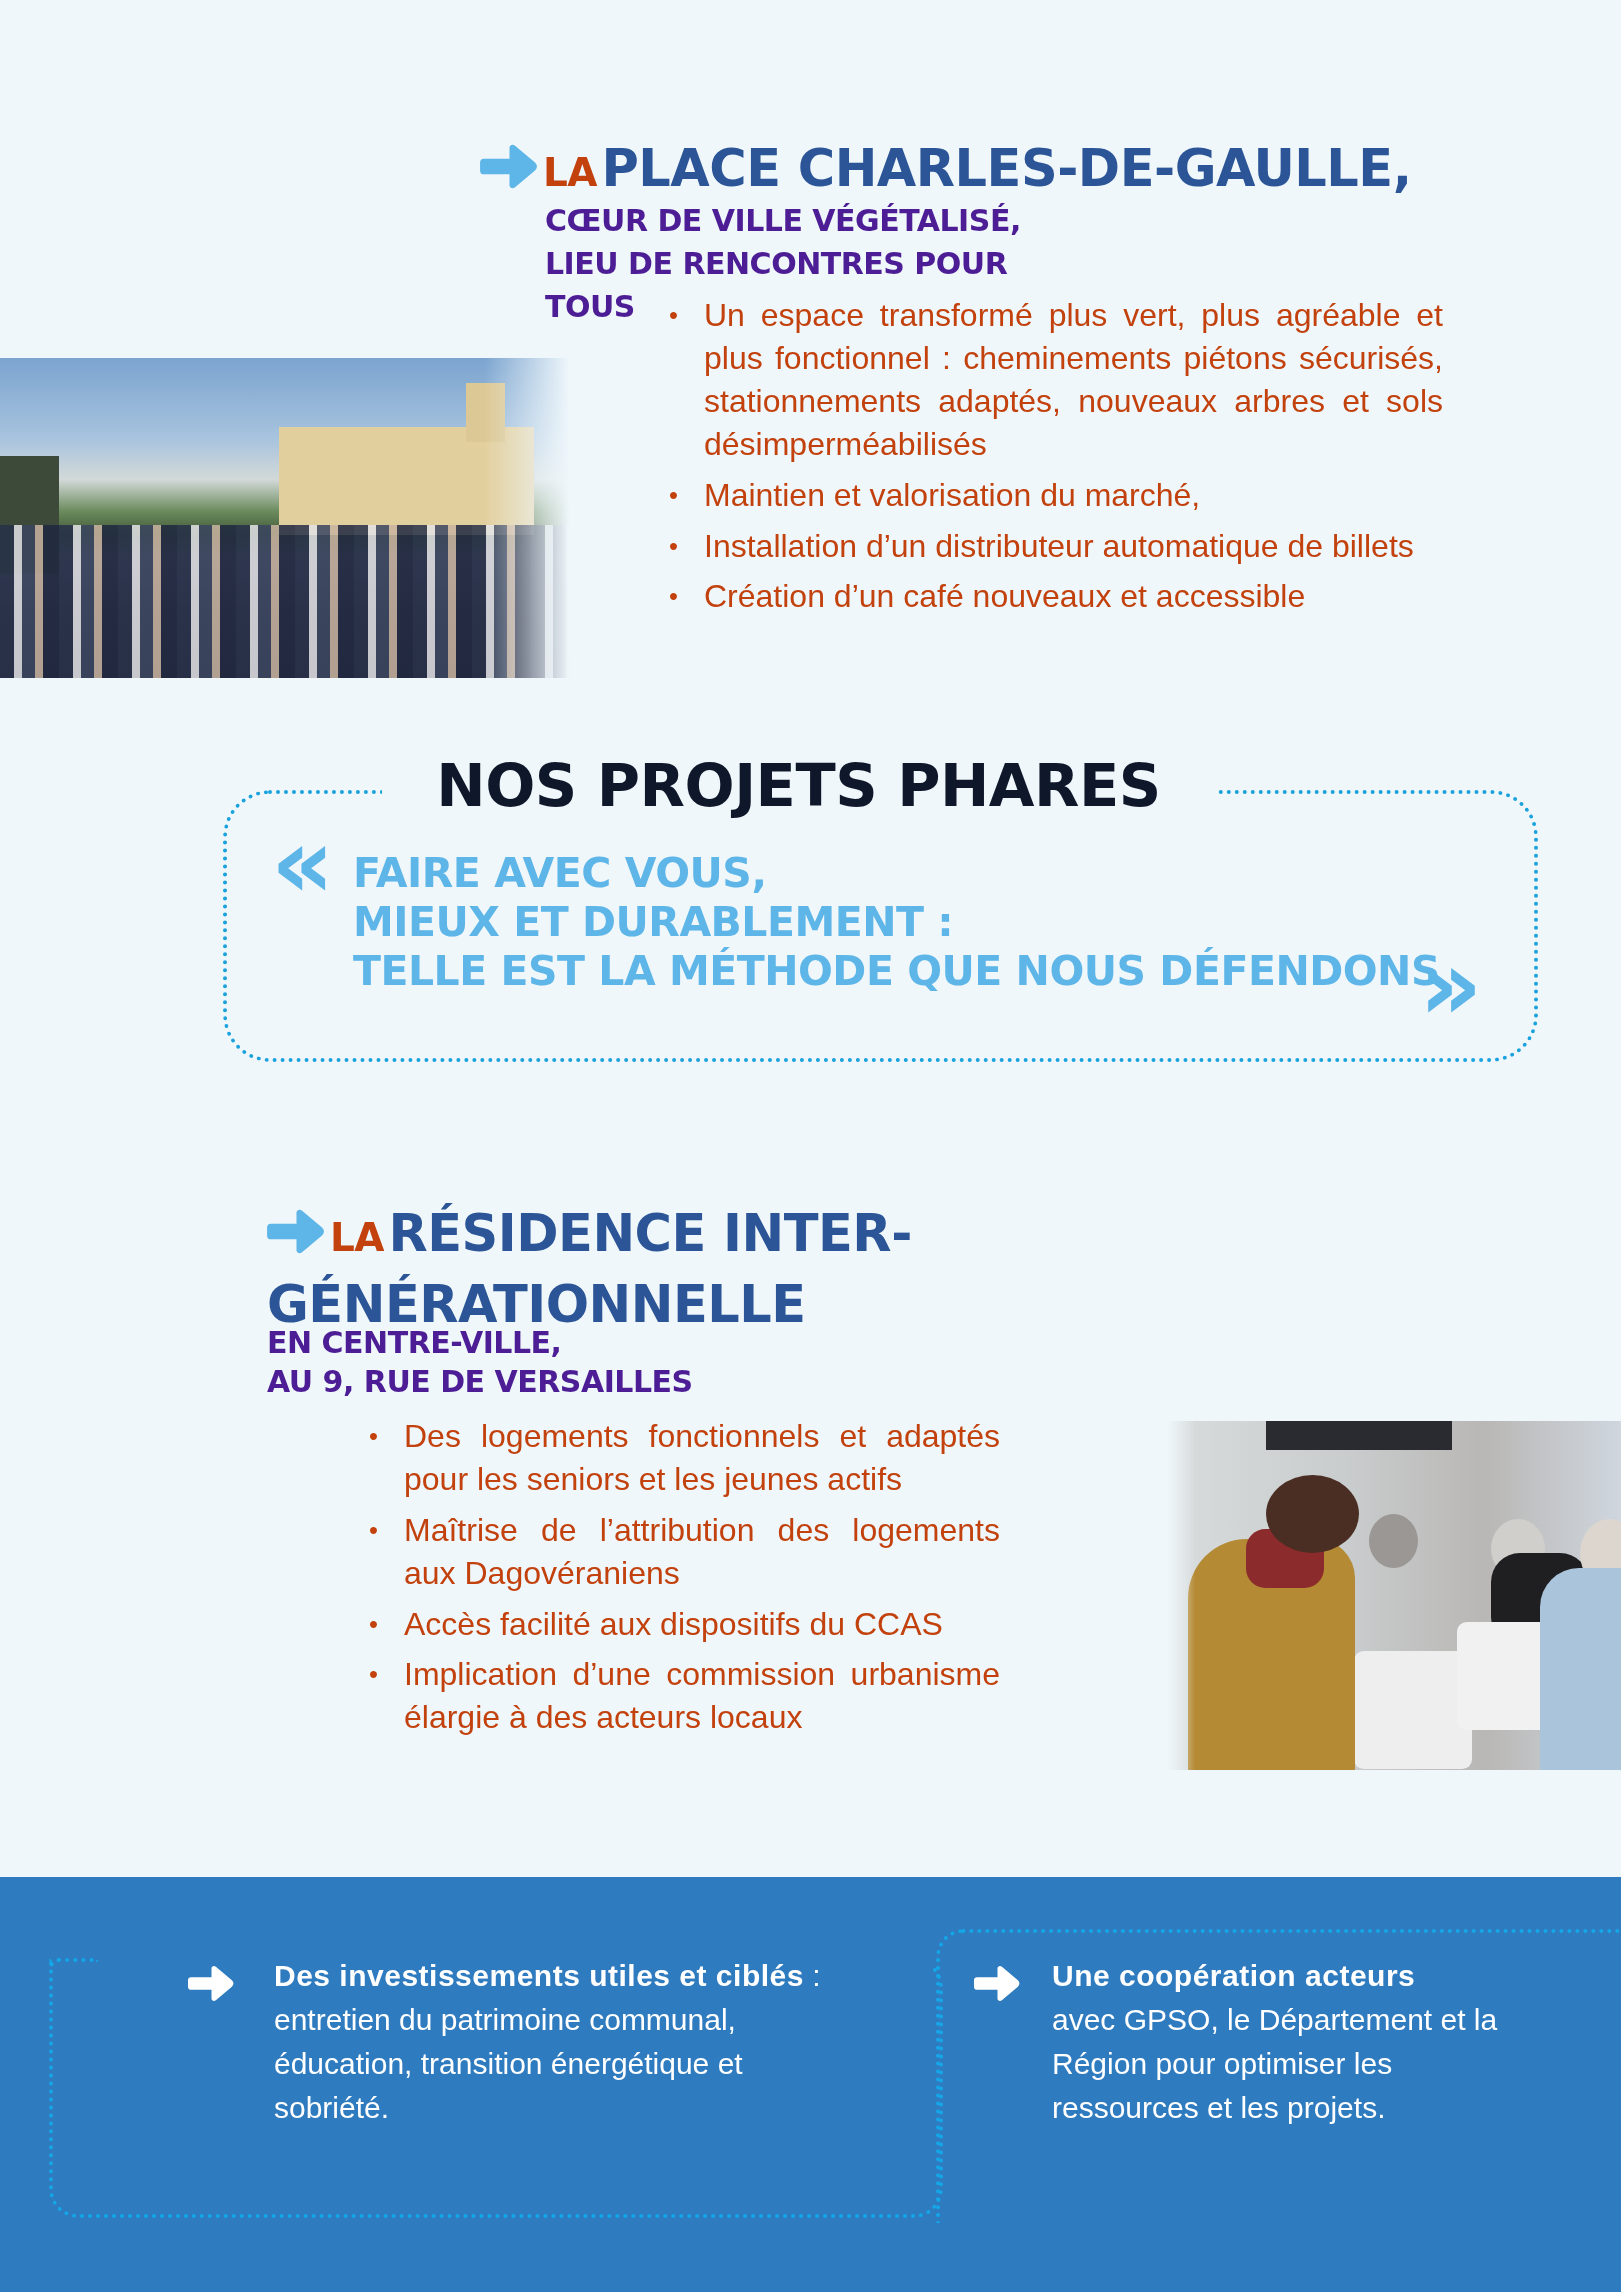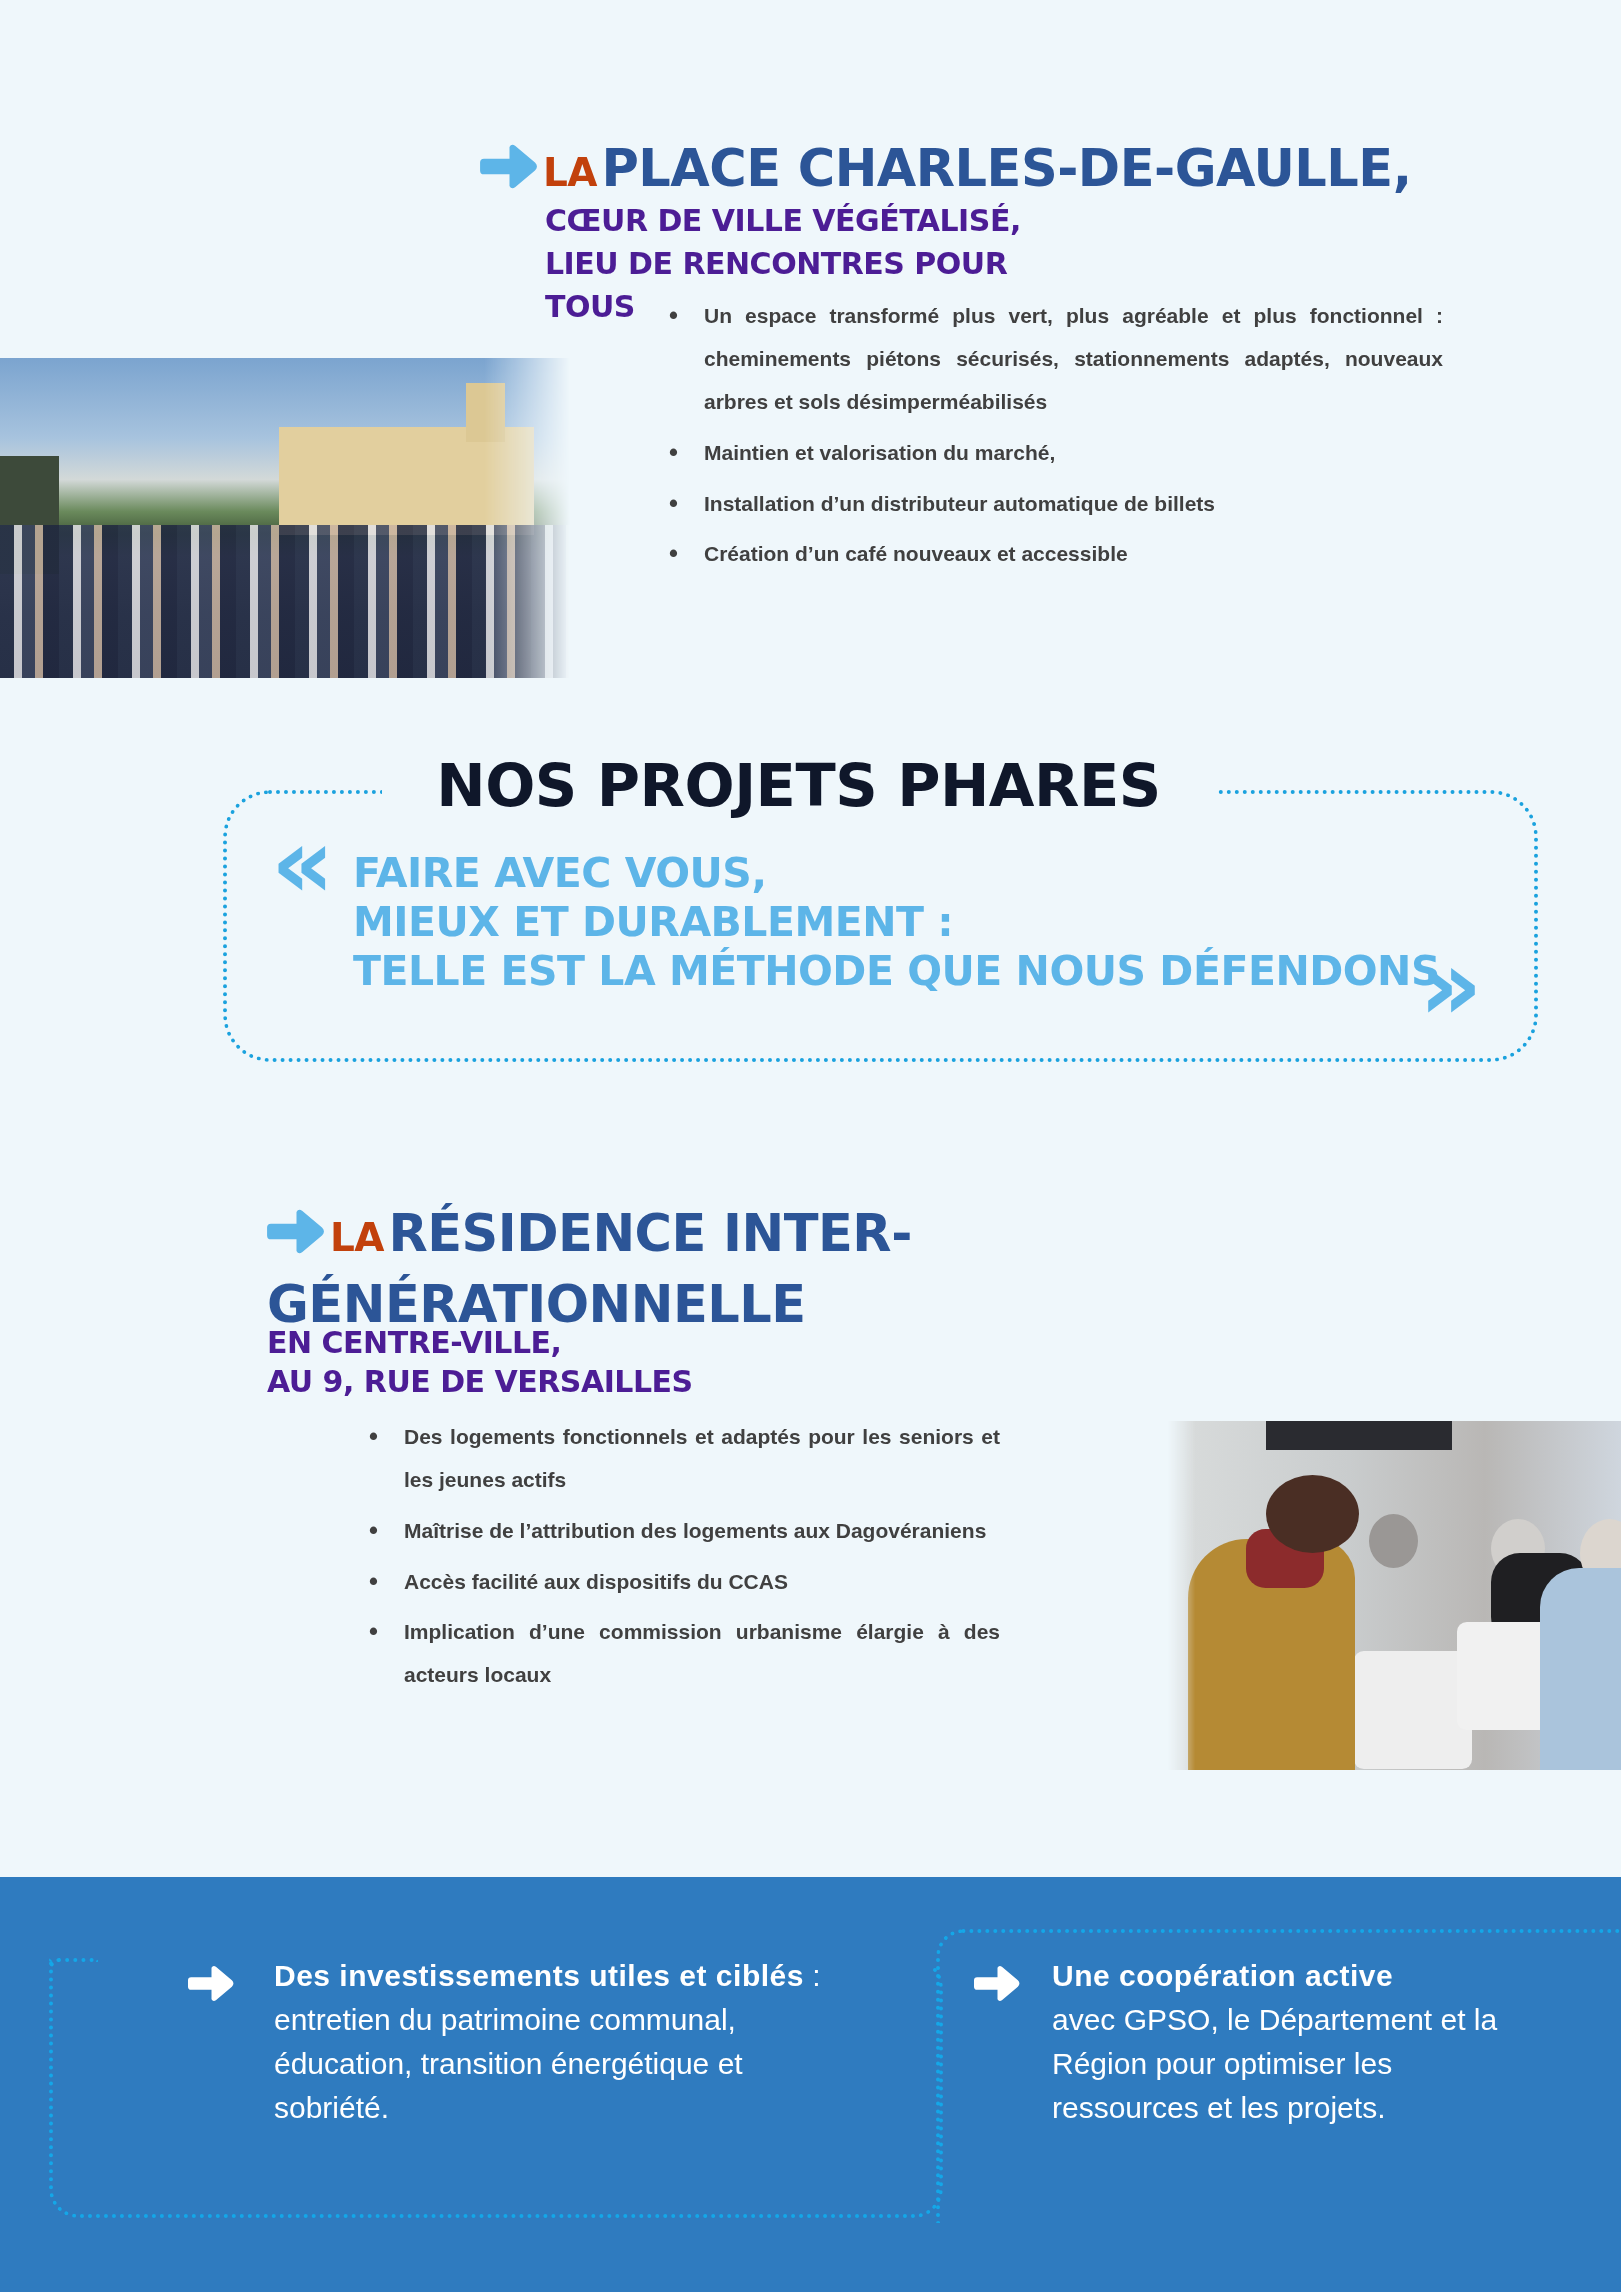--- a/index.html
+++ b/index.html
@@ -36,24 +36,24 @@
   #s1-title .big { font-size: 51px; }
   #s1-sub {
     left: 545px; top: 199px;
     font-size: 30px; line-height: 43px;
   }
 
   .bullets { list-style: none; }
   .bullets li {
     position: relative;
     padding-left: 37px;
-    color: #404040;
+    color: #c2410c;
     font-family: "Liberation Sans", sans-serif;
-    font-weight: bold;
-    font-size: 21px;
+    font-weight: normal;
+    font-size: 32px;
     line-height: 43px;
     text-align: justify;
     margin-bottom: 7.8px;
   }
   .bullets li::before {
     content: "•";
     position: absolute;
     left: 2px; top: 0;
     font-size: 25.5px;
   }
@@ -269,16 +269,16 @@
   <path d="M4 18 H30 V6 Q32 2 36 5 L56 22 Q60 26 56 30 L36 47 Q32 50 30 46 V34 H4 Q0 34 0 30 V22 Q0 18 4 18Z" fill="#ffffff"></path>
 </svg>
 <div id="band-item-1" class="abs band-item">
   <b>Des investissements utiles et ciblés</b><span> : entretien du patrimoine communal, éducation, transition énergétique et sobriété.</span>
 </div>
 
 <svg id="band-arrow-2" class="abs arrow-icon" width="47" height="43" viewBox="0 0 60 52">
   <path d="M4 18 H30 V6 Q32 2 36 5 L56 22 Q60 26 56 30 L36 47 Q32 50 30 46 V34 H4 Q0 34 0 30 V22 Q0 18 4 18Z" fill="#ffffff"></path>
 </svg>
 <div id="band-item-2" class="abs band-item">
-  <b>Une coopération active</b><br>
+  <b>Une coopération acteurs</b><br>
   <span>avec GPSO, le Département et la Région pour optimiser les ressources et les projets.</span>
 </div>
 
 
 </body></html>

